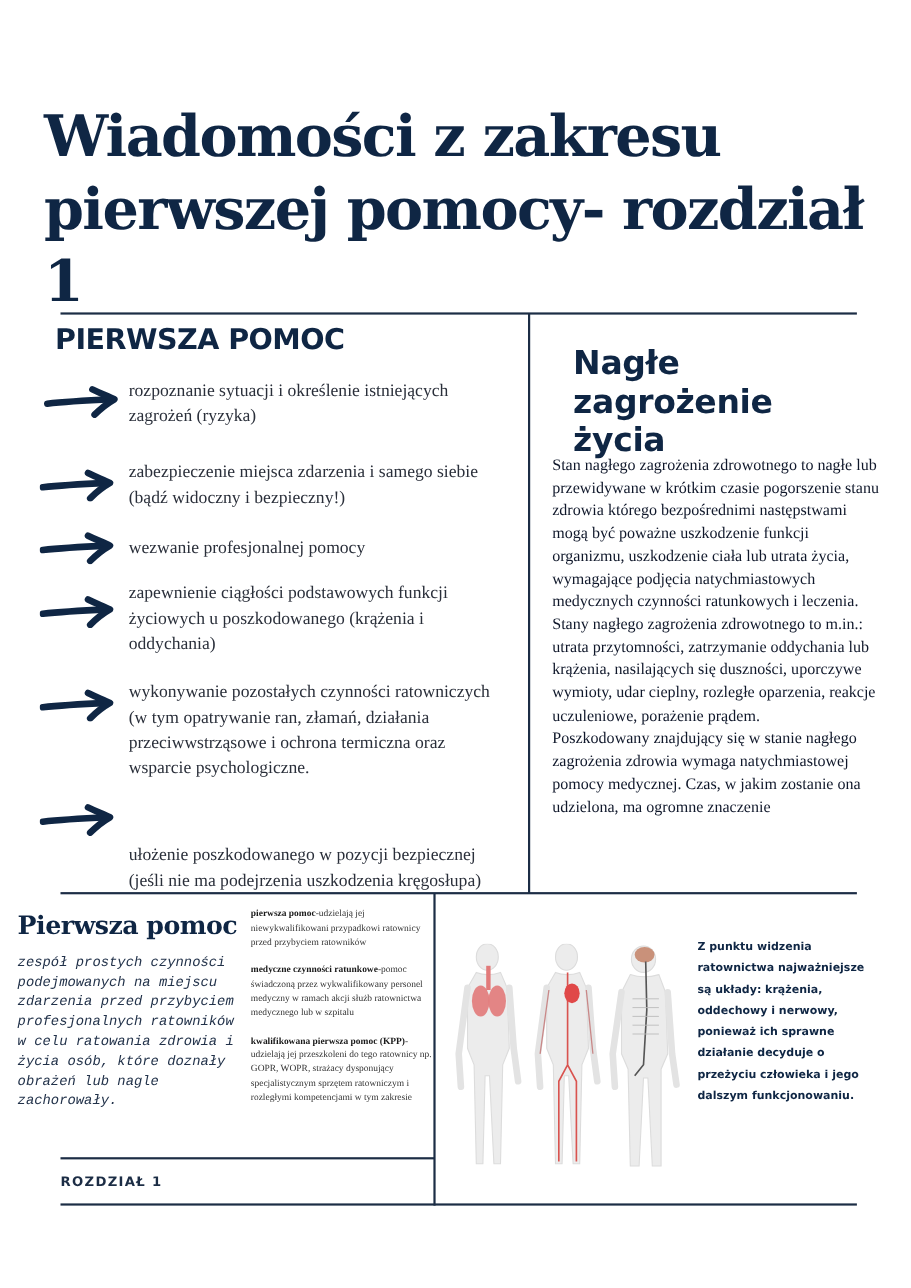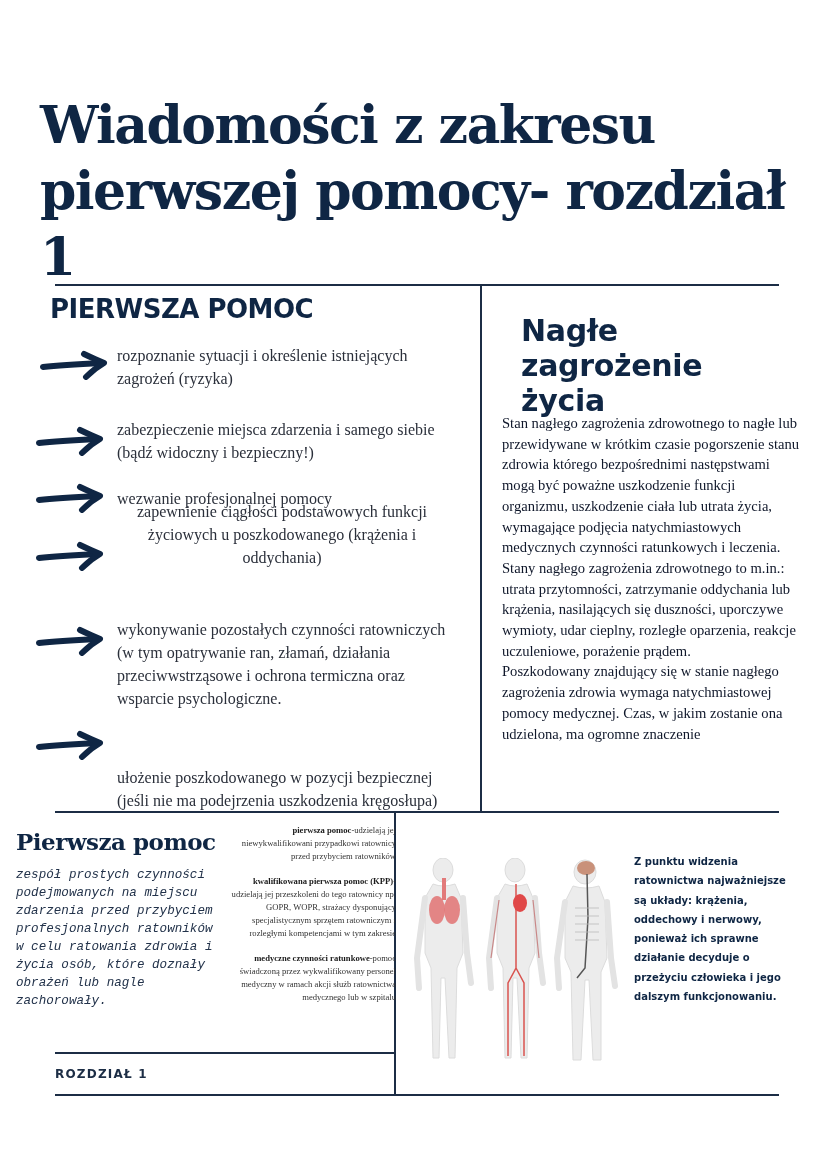--- a/index.html
+++ b/index.html
@@ -21,21 +21,21 @@
                 font-weight:bold; font-size:30px; line-height:35px; color:#0f2644; letter-spacing:-0.3px; }
   #nz-body { left:502px; top:413px; width:300px; font-family:"Liberation Serif", serif;
              font-size:14.6px; line-height:20.7px; color:#0f172a; }
   #nz-body p { margin:0; }
 
   #bottom-heading { left:16px; top:828px; font-family:"DejaVu Serif", serif; font-weight:bold;
                     font-size:23px; color:#0f2644; letter-spacing:-0.5px; }
   #bottom-def { left:16px; top:866px; width:210px; font-family:Liberation Mono, monospace;
                 font-style:italic; font-size:12.6px; line-height:18px; color:#22324a; }
 
-  #defs { left:228px; top:824px; width:168px; text-align:right; font-family:"Liberation Serif", serif;
+  #defs { left:228px; top:824px; width:168px; text-align:left; font-family:"Liberation Serif", serif;
           font-size:8.6px; line-height:12.8px; color:#333; }
   #defs .blk { margin-bottom:13px; }
   #defs b { color:#1a1a1a; }
 
   #chapter { left:55px; top:1067px; font-family:"DejaVu Sans", sans-serif; font-weight:bold;
              font-size:12px; letter-spacing:1.2px; color:#1c2d45; }
 
   #systems-text { left:634px; top:852px; width:160px; font-family:"DejaVu Sans", sans-serif;
                   font-weight:bold; font-size:10px; line-height:19.3px; color:#0f2644; }
 
@@ -74,21 +74,21 @@
   <svg class="arrow" style="left:36px; top:483px;" viewBox="0 0 68 30">
     <path d="M3 17 C20 15 40 14 62 13" stroke="#0f2644" stroke-width="6" stroke-linecap="round" fill="none"></path>
     <path d="M44 4 C52 8 58 10 64 13 C57 17 52 21 46 27" stroke="#0f2644" stroke-width="6" stroke-linecap="round" stroke-linejoin="round" fill="none"></path>
   </svg>
   <div class="item-text" style="top:487px;">wezwanie profesjonalnej pomocy</div>
 
   <svg class="arrow" style="left:36px; top:541px;" viewBox="0 0 68 30">
     <path d="M3 17 C20 15 40 14 62 13" stroke="#0f2644" stroke-width="6" stroke-linecap="round" fill="none"></path>
     <path d="M44 4 C52 8 58 10 64 13 C57 17 52 21 46 27" stroke="#0f2644" stroke-width="6" stroke-linecap="round" stroke-linejoin="round" fill="none"></path>
   </svg>
-  <div class="item-text" style="top:500px;text-align:center;">zapewnienie ciągłości podstawowych funkcji życiowych u poszkodowanego (krążenia i oddychania)</div>
+  <div class="item-text" style="top:528px;">zapewnienie ciągłości podstawowych funkcji życiowych u poszkodowanego (krążenia i oddychania)</div>
 
   <svg class="arrow" style="left:36px; top:626px;" viewBox="0 0 68 30">
     <path d="M3 17 C20 15 40 14 62 13" stroke="#0f2644" stroke-width="6" stroke-linecap="round" fill="none"></path>
     <path d="M44 4 C52 8 58 10 64 13 C57 17 52 21 46 27" stroke="#0f2644" stroke-width="6" stroke-linecap="round" stroke-linejoin="round" fill="none"></path>
   </svg>
   <div class="item-text" style="top:618px;">wykonywanie pozostałych czynności ratowniczych (w tym opatrywanie ran, złamań, działania przeciwwstrząsowe i ochrona termiczna oraz wsparcie psychologiczne.</div>
 
   <svg class="arrow" style="left:36px; top:730px;" viewBox="0 0 68 30">
     <path d="M3 17 C20 15 40 14 62 13" stroke="#0f2644" stroke-width="6" stroke-linecap="round" fill="none"></path>
     <path d="M44 4 C52 8 58 10 64 13 C57 17 52 21 46 27" stroke="#0f2644" stroke-width="6" stroke-linecap="round" stroke-linejoin="round" fill="none"></path>
@@ -104,24 +104,24 @@
 </div>
 
 <div id="bottom-heading" class="abs">Pierwsza pomoc</div>
 <div id="bottom-def" class="abs">zespół prostych czynności podejmowanych na miejscu zdarzenia przed przybyciem profesjonalnych ratowników w celu ratowania zdrowia i życia osób, które doznały obrażeń lub nagle zachorowały.</div>
 
 <div id="defs" class="abs">
   <div class="blk">
     <b>pierwsza pomoc</b><span>-udzielają jej niewykwalifikowani przypadkowi ratownicy przed przybyciem ratowników</span>
   </div>
   <div class="blk">
-    <b>kwalifikowana pierwsza pomoc (KPP)</b><span>-udzielają jej przeszkoleni do tego ratownicy np. GOPR, WOPR, strażacy dysponujący specjalistycznym sprzętem ratowniczym i rozległymi kompetencjami w tym zakresie</span>
+    <b>medyczne czynności ratunkowe</b><span>-pomoc świadczoną przez wykwalifikowany personel medyczny w ramach akcji służb ratownictwa medycznego lub w szpitalu</span>
   </div>
   <div class="blk">
-    <b>medyczne czynności ratunkowe</b><span>-pomoc świadczoną przez wykwalifikowany personel medyczny w ramach akcji służb ratownictwa medycznego lub w szpitalu</span>
+    <b>kwalifikowana pierwsza pomoc (KPP)</b><span>-udzielają jej przeszkoleni do tego ratownicy np. GOPR, WOPR, strażacy dysponujący specjalistycznym sprzętem ratowniczym i rozległymi kompetencjami w tym zakresie</span>
   </div>
 </div>
 
 <div id="chapter" class="abs">ROZDZIAŁ 1</div>
 
 <svg id="bodies" class="abs" viewBox="0 0 225 210">
 
   <g>
     <ellipse cx="38" cy="12" rx="10" ry="12" fill="#ececec" stroke="#dcdcdc"></ellipse>
     <path d="M28 26 Q38 30 50 26 L56 40 L58 95 L52 110 L50 200 L44 200 L40 120 L36 120 L34 200 L28 200 L26 110 L20 95 L20 40 Z" fill="#ececec" stroke="#dcdcdc"></path>

